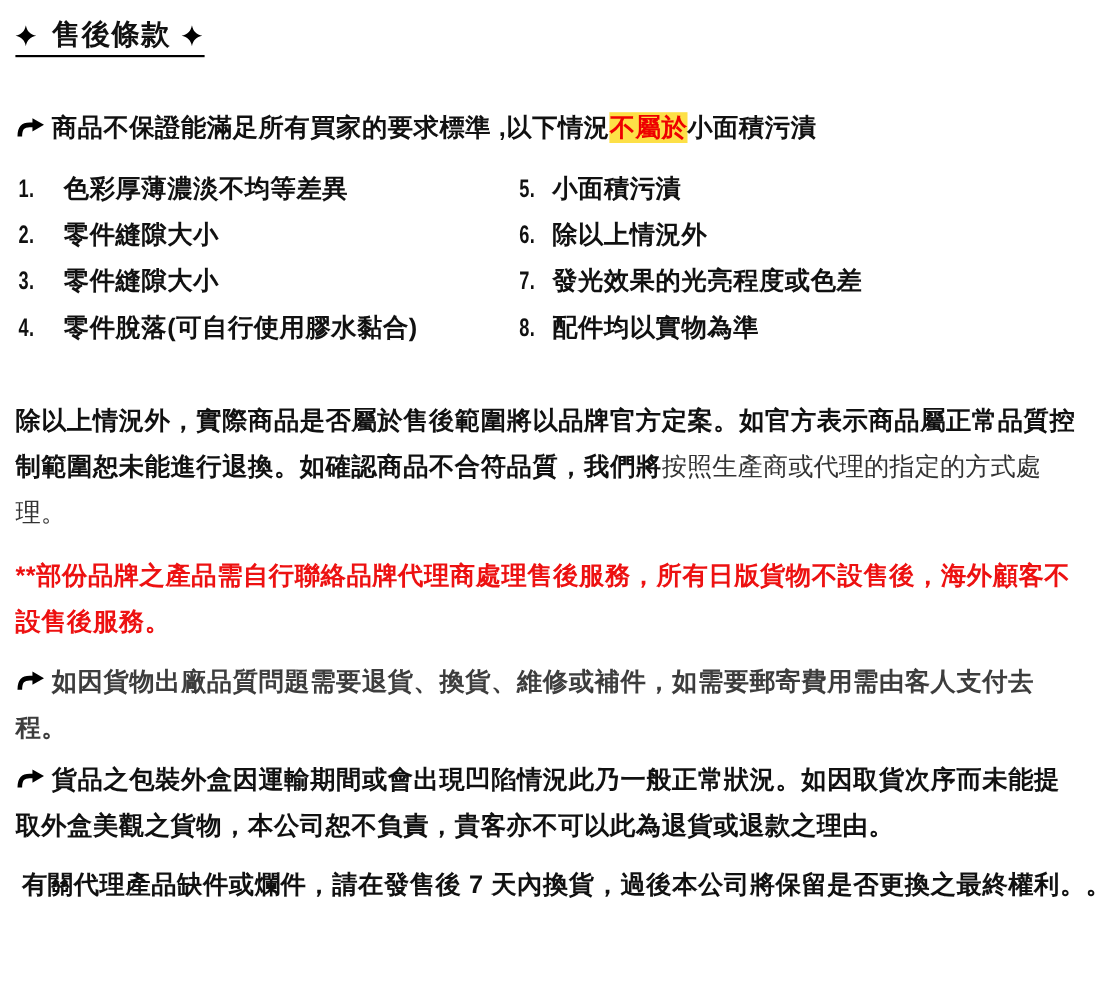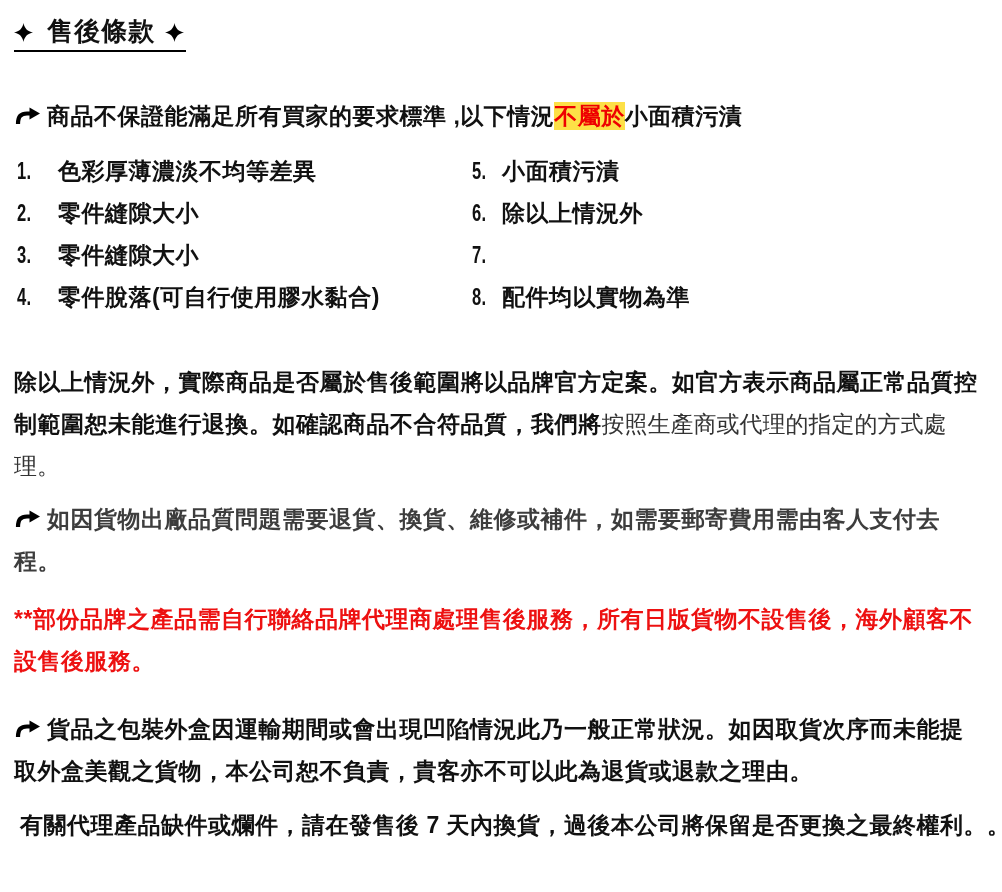--- a/index.html
+++ b/index.html
@@ -70,21 +70,21 @@
   .col.left  .num { width: 44px; padding-left: 4px; box-sizing: border-box; }
   .col.right .num { width: 30px; }
   .resolution { margin-top: 44px; }
   .resolution .regular {
     font-weight: normal;
     color: #333333;
     letter-spacing: 0px;
   }
   .red-note { color: #ed1111; margin-top: 16px; }
   .gray-note { color: #3d3d3d; margin-top: 12px; }
-  .packaging { margin-top: 26px; }
+  .packaging { margin-top: 5px; }
   .missing { margin-top: 12px; white-space: nowrap; }
 </style>
 </head>
 <body>
 
 <div class="doc">
 
   <h1 class="title">
     <span class="star-icon"><svg viewBox="0 0 24 24">
           <path d="M12 0 C13.2 6.8 17.2 10.8 24 12 C17.2 13.2 13.2 17.2 12 24 C10.8 17.2 6.8 13.2 0 12 C6.8 10.8 10.8 6.8 12 0 Z" fill="#000"></path>
@@ -126,40 +126,41 @@
       <div class="row">
           <span class="num">5.</span>
           <span class="txt">小面積污漬</span>
         </div>
       <div class="row">
           <span class="num">6.</span>
           <span class="txt">除以上情況外</span>
         </div>
       <div class="row">
           <span class="num">7.</span>
+          <span class="txt">發光效果的光亮程度或色差</span>
         </div>
       <div class="row">
           <span class="num">8.</span>
           <span class="txt">配件均以實物為準</span>
         </div>
     </div>
   </div>
 
   <p class="para resolution">
     <span>除以上情況外，實際商品是否屬於售後範圍將以品牌官方定案。如官方表示商品屬正常品質控制範圍恕未能進行退換。如確認商品不合符品質，我們將</span><span class="regular">按照生產商或代理的指定的方式處理。</span>
   </p>
 
+  <p class="para red-note">**部份品牌之產品需自行聯絡品牌代理商處理售後服務，所有日版貨物不設售後，海外顧客不設售後服務。</p>
+
   <p class="para gray-note">
     <span class="arrow-icon"><svg viewBox="0 0 27 19">
           <path d="M4 18 C4 10 7 7.5 13 7.5 L16 7.5" stroke="#000" stroke-width="4.2" fill="none"></path>
           <polygon points="15.5,1.5 26,7.5 15.5,13.5" fill="#000"></polygon>
         </svg></span><span>如因貨物出廠品質問題需要退貨、換貨、維修或補件，如需要郵寄費用需由客人支付去程。</span>
   </p>
-
-  <p class="para red-note">**部份品牌之產品需自行聯絡品牌代理商處理售後服務，所有日版貨物不設售後，海外顧客不設售後服務。</p>
 
   <p class="para packaging">
     <span class="arrow-icon"><svg viewBox="0 0 27 19">
           <path d="M4 18 C4 10 7 7.5 13 7.5 L16 7.5" stroke="#000" stroke-width="4.2" fill="none"></path>
           <polygon points="15.5,1.5 26,7.5 15.5,13.5" fill="#000"></polygon>
         </svg></span><span>貨品之包裝外盒因運輸期間或會出現凹陷情況此乃一般正常狀況。如因取貨次序而未能提取外盒美觀之貨物，本公司恕不負責，貴客亦不可以此為退貨或退款之理由。</span>
   </p>
 
   <p class="para missing">
     <span class="arrow-icon"></span><span>有關代理產品缺件或爛件，請在發售後 7 天內換貨，過後本公司將保留是否更換之最終權利。。</span>

